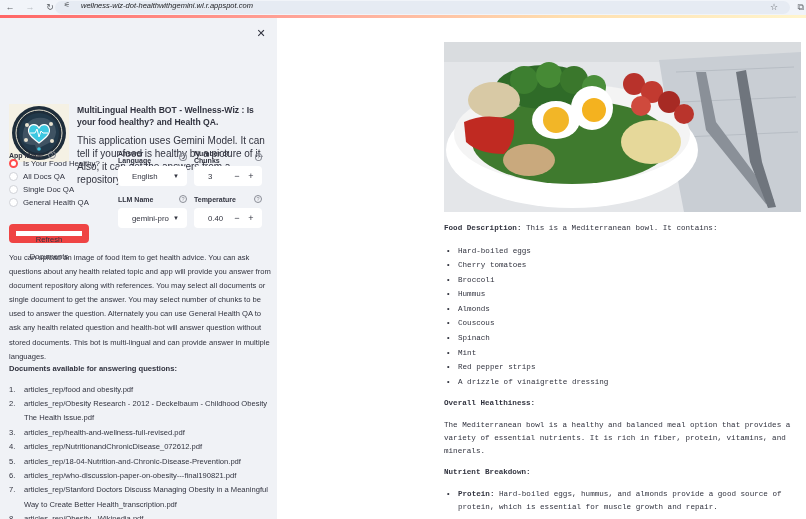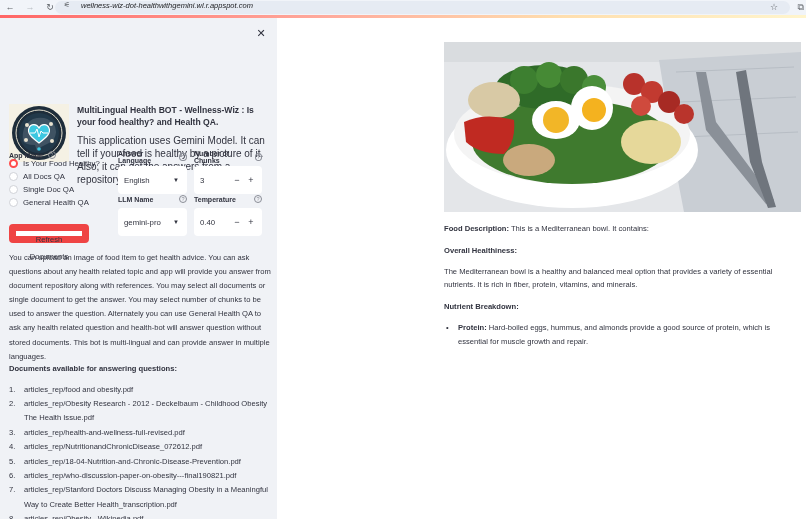--- a/index.html
+++ b/index.html
@@ -64,22 +64,22 @@
 
   .refresh-btn {
     position: absolute; left: 9px; top: 206px; width: 80px; height: 19px;
     background: #fff; border: 7px solid #ef4444; border-radius: 4px;
     font-size: 7.6px; color: #31333f; text-align: center; line-height: 17px; cursor: pointer;
   }
 
   .field { position: absolute; }
   .field .label-row { justify-content: space-between; height: 12px; }
   .control {
-    margin-top: 3px; height: 28px; background: #fff; border-radius: 4px;
-    display: flex; align-items: center; font-size: 7.8px; color: #31333f; padding-left: 6px; position: relative;
+    margin-top: 3px; height: 20px; background: #fff; border-radius: 4px;
+    display: flex; align-items: center; font-size: 7.8px; color: #31333f; padding-left: 14px; position: relative;
   }
   .chevron { position: absolute; right: 8px; font-size: 6px; color: #31333f; }
   .stepper-btns { position: absolute; right: 4px; display: flex; }
   .step-btn { width: 14px; text-align: center; font-size: 9px; color: #31333f; cursor: pointer; }
 
   .sidebar-desc {
     position: absolute; left: 9px; top: 233px; width: 262px;
     font-size: 7.6px; line-height: 14.1px; color: #31333f;
   }
   .docs-heading {
@@ -87,21 +87,21 @@
   }
   .docs-list {
     position: absolute; left: 9px; top: 365px; width: 262px; list-style: none;
     font-size: 7.6px; color: #31333f;
   }
   .docs-list li { display: flex; line-height: 14.1px; margin-bottom: 0.3px; }
   .docs-list .num { width: 15px; flex: none; }
   .docs-list .doc { flex: 1; }
 
   
-  .main { position: absolute; left: 277px; top: 18px; width: 529px; height: 501px; background: #fff; overflow: hidden; }
+  .main { position: absolute; left: 277px; top: 18px; width: 529px; height: 501px; background: #fff; overflow: hidden; font-family: Liberation Mono, monospace; }
   .food-image {
     position: absolute; left: 167px; top: 24px; width: 357px; height: 170px;
     background: linear-gradient(180deg, #e9ebee 0%, #dfe2e6 100%); overflow: hidden;
   }
   .result {
     position: absolute; left: 167px; top: 204px; width: 358px;
     font-size: 7.6px; color: #31333f; line-height: 13px;
   }
   .result p { margin-bottom: 8.5px; }
   .result b { font-weight: bold; }
@@ -307,20 +307,32 @@
 
       <ellipse cx="85" cy="118" rx="26" ry="16" fill="#c9a97d"></ellipse>
 
       <path d="M252 30 L262 30 L272 80 L330 158 L322 162 L262 88 Z" fill="#8a9098"></path>
       <path d="M292 30 L302 28 L318 120 L332 165 L324 166 L306 120 Z" fill="#6f757d"></path>
     </svg>
   </div>
 
   <div class="result">
     <p><b>Food Description:</b><span> This is a Mediterranean bowl. It contains:</span></p>
+    <ul>
+      <li>Hard-boiled eggs</li>
+      <li>Cherry tomatoes</li>
+      <li>Broccoli</li>
+      <li>Hummus</li>
+      <li>Almonds</li>
+      <li>Couscous</li>
+      <li>Spinach</li>
+      <li>Mint</li>
+      <li>Red pepper strips</li>
+      <li>A drizzle of vinaigrette dressing</li>
+    </ul>
     <p><b>Overall Healthiness:</b></p>
     <p>The Mediterranean bowl is a healthy and balanced meal option that provides a variety of essential nutrients. It is rich in fiber, protein, vitamins, and minerals.</p>
     <p><b>Nutrient Breakdown:</b></p>
     <ul>
       <li class="wrap-li"><b>Protein:</b><span> Hard-boiled eggs, hummus, and almonds provide a good source of protein, which is essential for muscle growth and repair.</span></li>
     </ul>
   </div>
 </main>
 
 </body></html>

